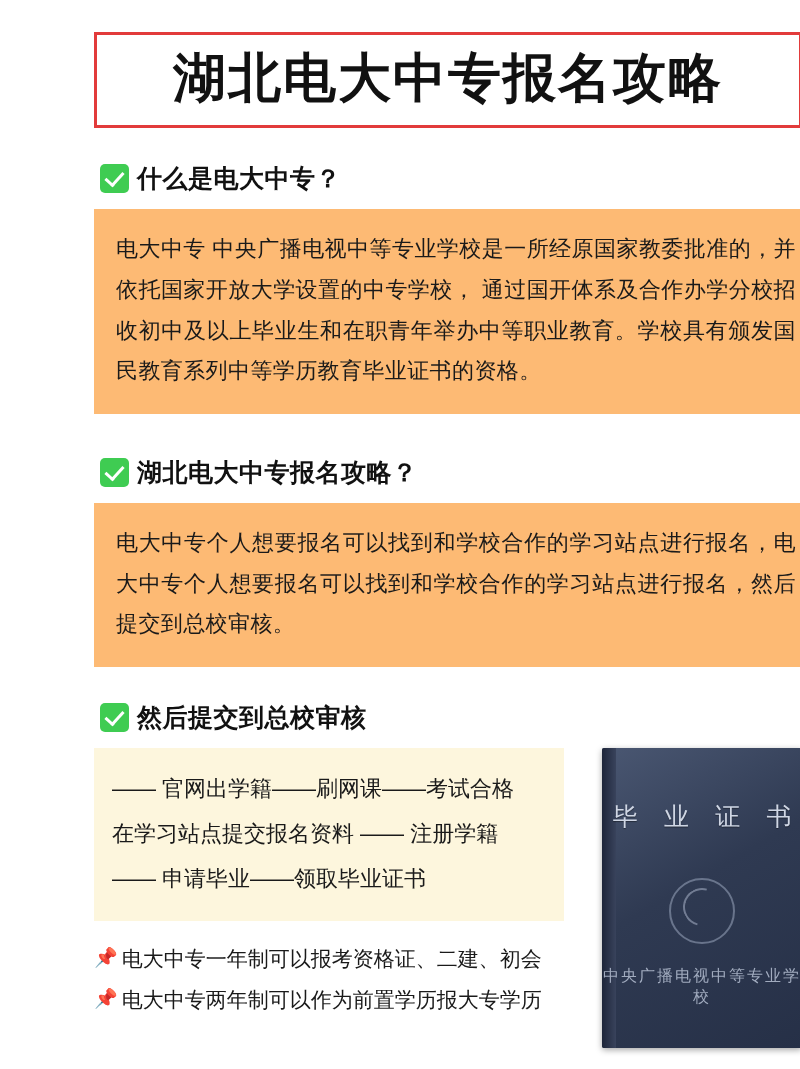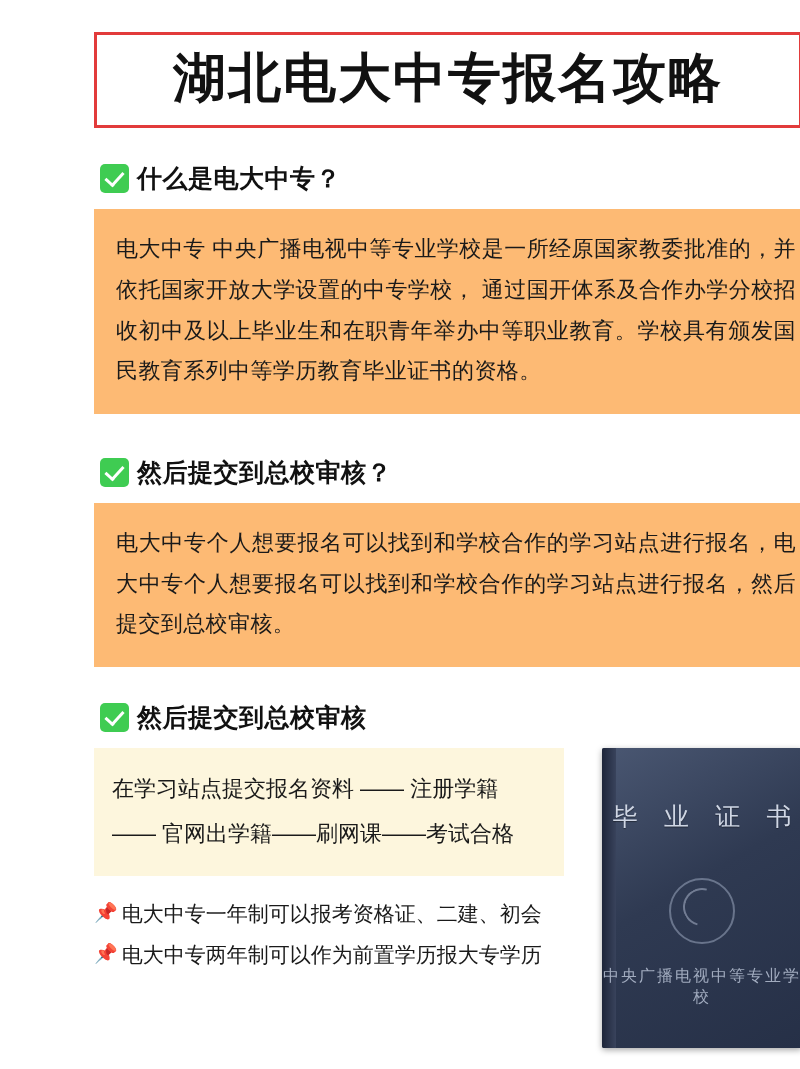--- a/index.html
+++ b/index.html
@@ -201,35 +201,36 @@
   <div class="section-head">
     <span class="check-icon"></span>
     <span class="section-title">什么是电大中专？</span>
   </div>
   <div class="body-block">电大中专 中央广播电视中等专业学校是一所经原国家教委批准的，并依托国家开放大学设置的中专学校， 通过国开体系及合作办学分校招收初中及以上毕业生和在职青年举办中等职业教育。学校具有颁发国民教育系列中等学历教育毕业证书的资格。</div>
 
   <div class="gap-lg"></div>
 
   <div class="section-head">
     <span class="check-icon"></span>
-    <span class="section-title">然后提交到总校审核？</span>
+    <span class="section-title">湖北电大中专报名攻略？</span>
   </div>
   <div class="body-block">电大中专个人想要报名可以找到和学校合作的学习站点进行报名，电大中专个人想要报名可以找到和学校合作的学习站点进行报名，然后提交到总校审核。</div>
 
   <div class="gap-md"></div>
 
   <div class="section-head">
     <span class="check-icon"></span>
     <span class="section-title">然后提交到总校审核</span>
   </div>
 
   <div class="flow-wrap">
     <div class="flow-block">
+      <div class="flow-line">—— 官网出学籍——刷网课——考试合格</div>
       <div class="flow-line">在学习站点提交报名资料 —— 注册学籍</div>
-      <div class="flow-line">—— 官网出学籍——刷网课——考试合格</div>
+      <div class="flow-line">—— 申请毕业——领取毕业证书</div>
     </div>
 
     <div class="notes">
       <div class="note-row">
         <span class="pin-icon">📌</span>
         <span>电大中专一年制可以报考资格证、二建、初会</span>
       </div>
       <div class="note-row">
         <span class="pin-icon">📌</span>
         <span>电大中专两年制可以作为前置学历报大专学历</span>

